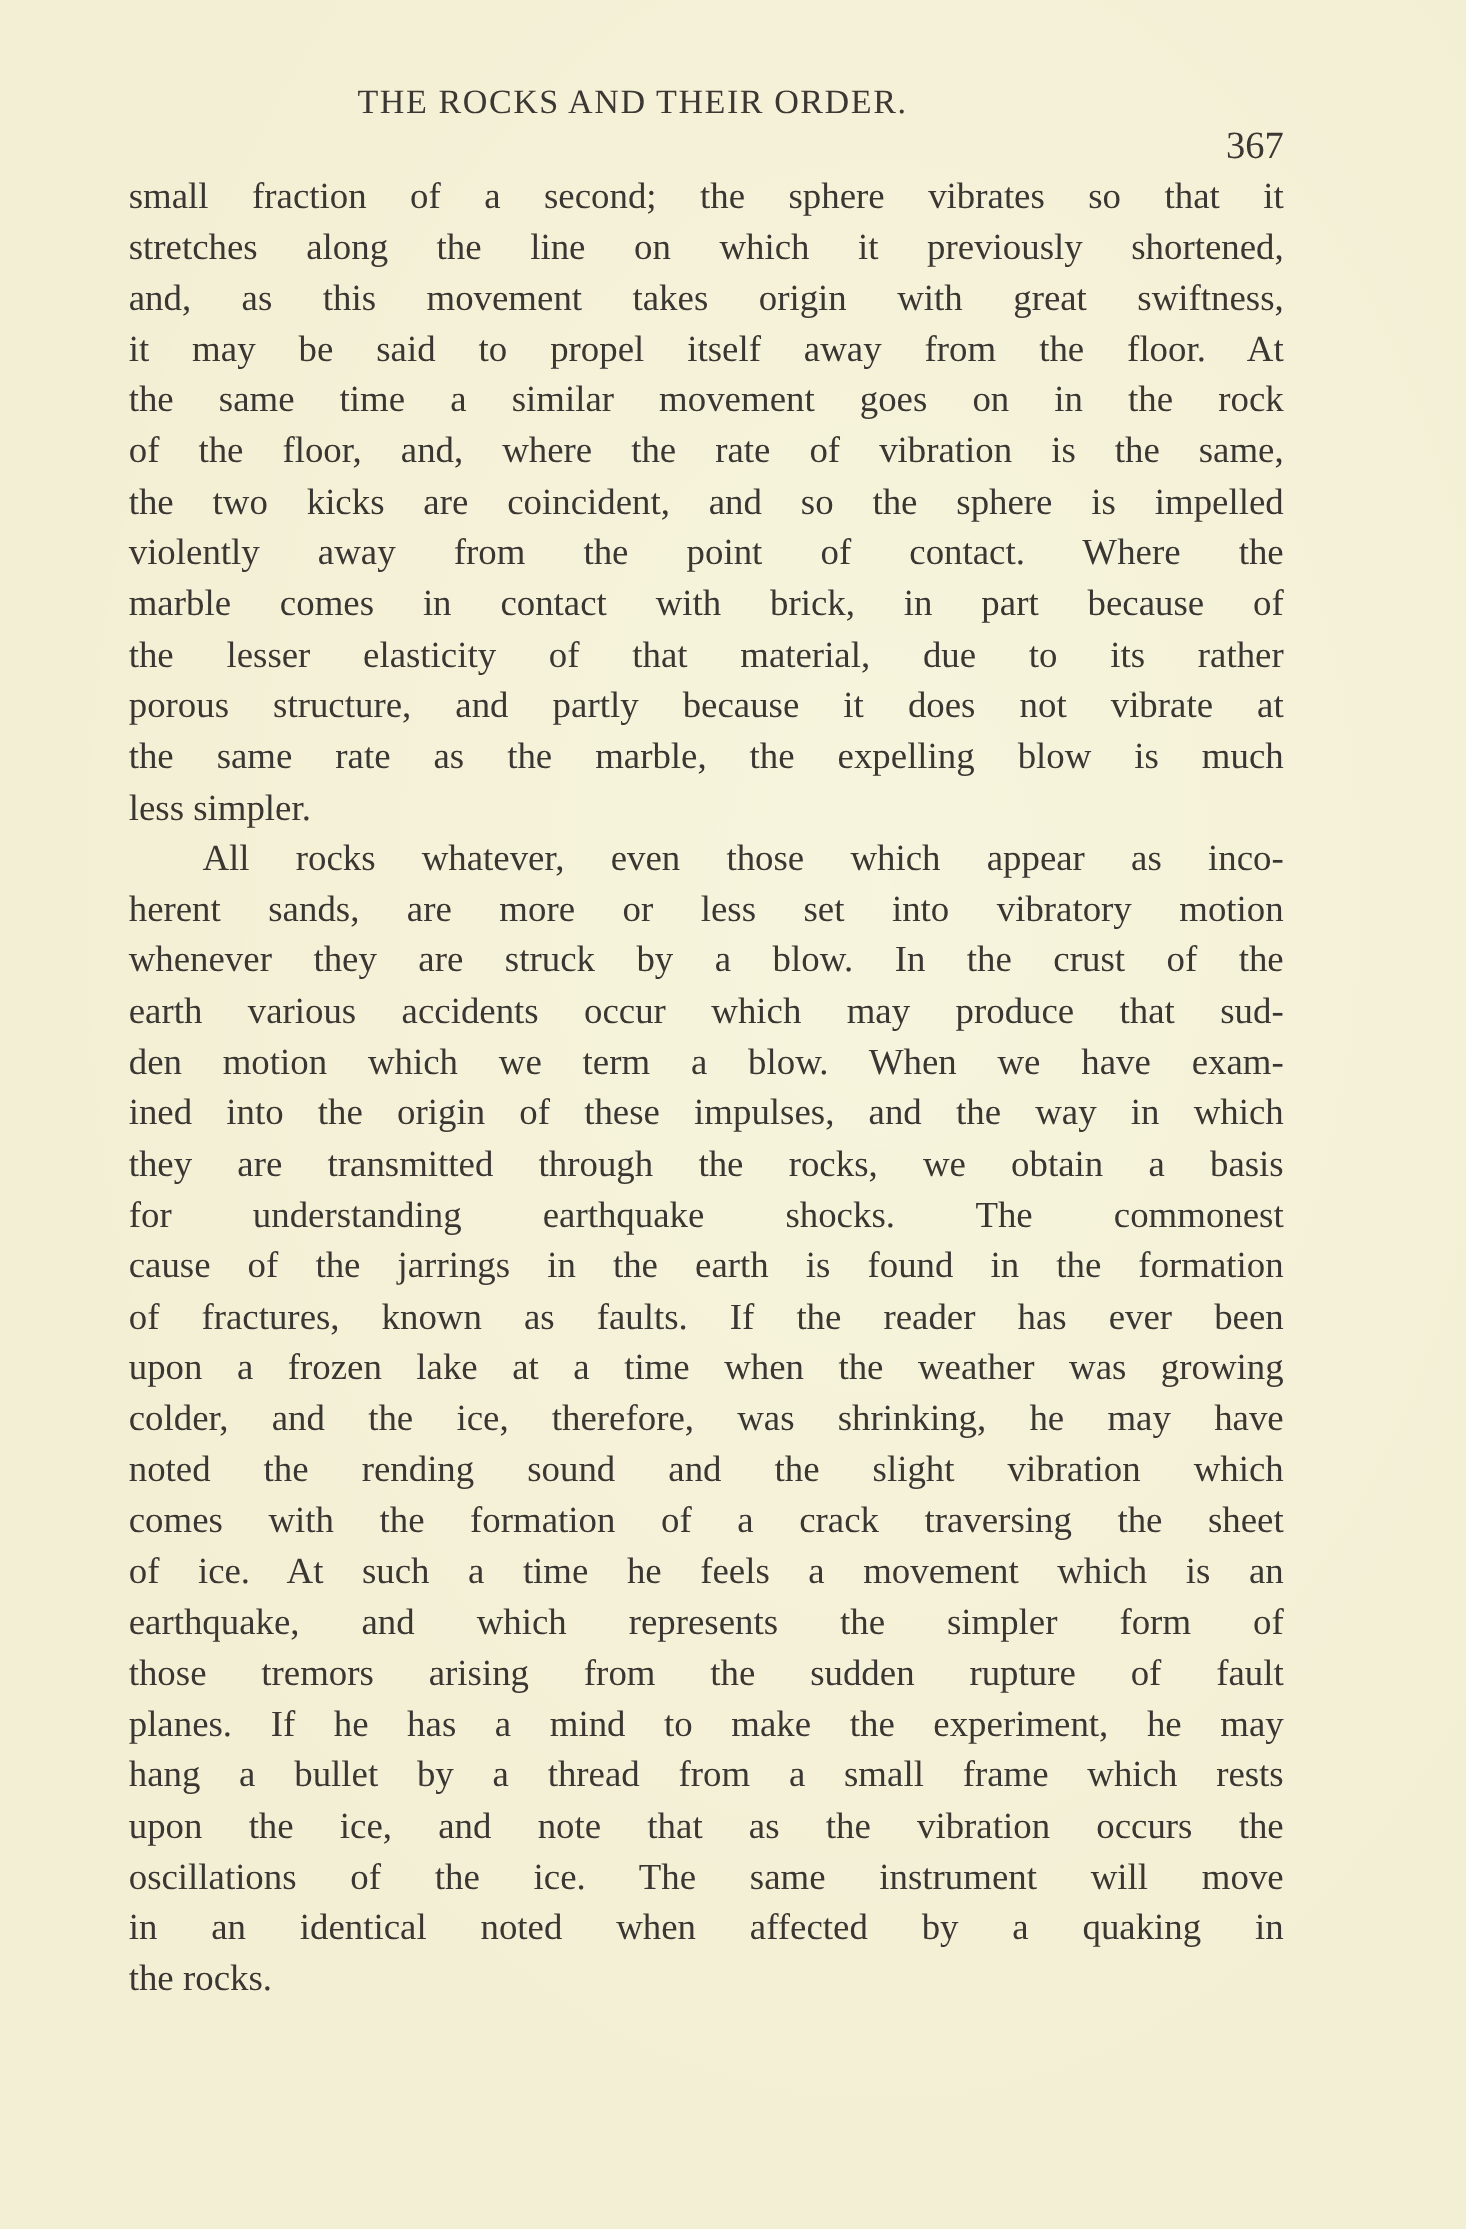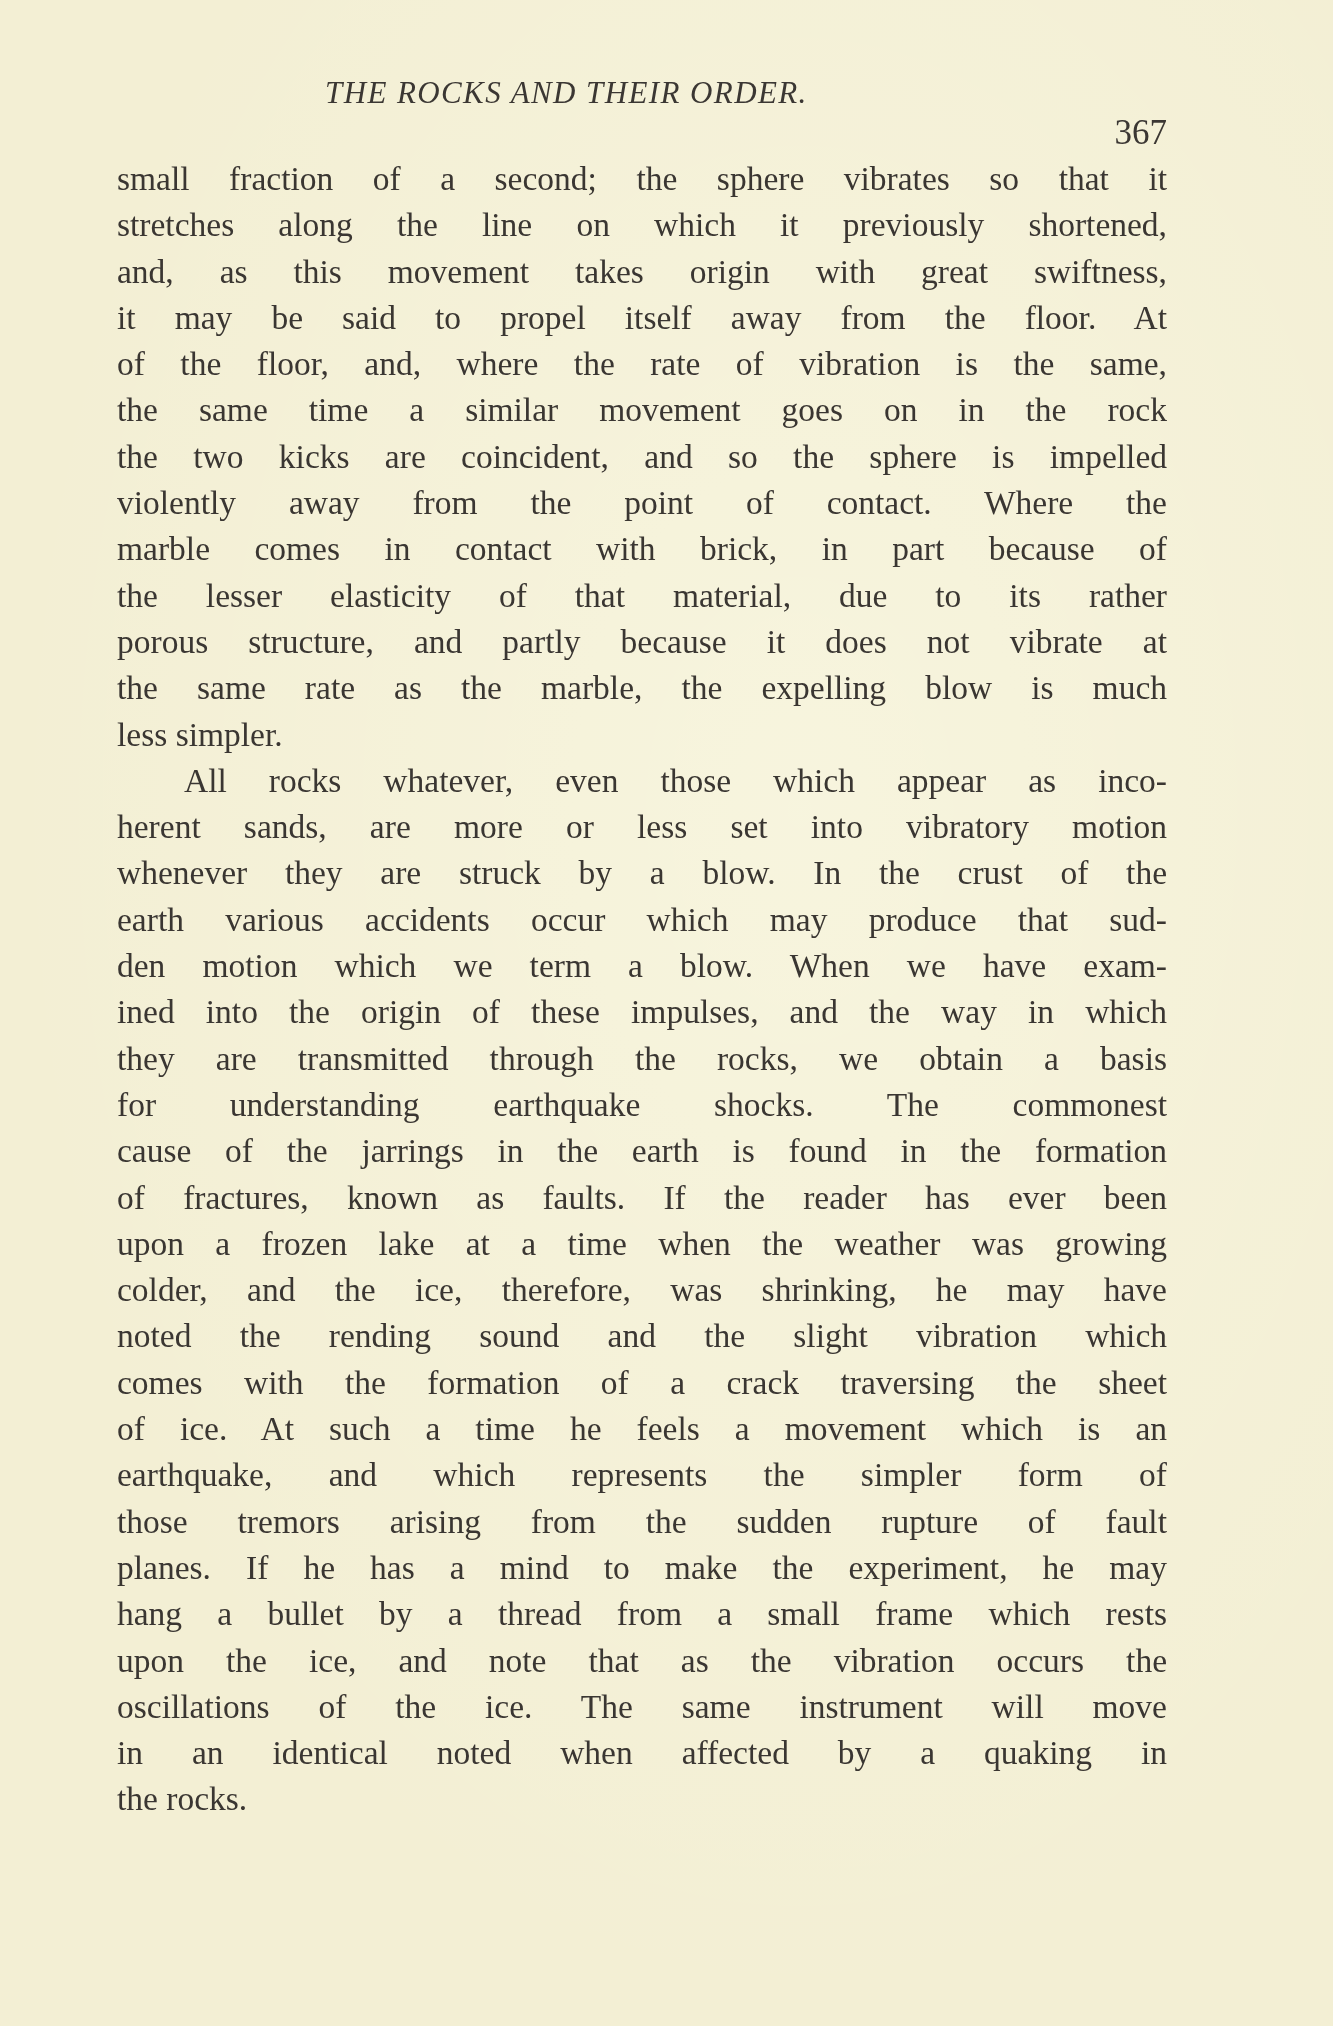--- a/index.html
+++ b/index.html
@@ -32,21 +32,20 @@
     height: 50px;
   }
   .running-title {
     position: absolute;
     left: 208px;
     top: 0;
     font-size: 31px;
     letter-spacing: 1.4px;
     line-height: 50px;
     color: #3b3733;
-    font-style: italic;
   }
   .page-number {
     position: absolute;
     right: 0;
     top: 0;
     font-size: 35px;
     line-height: 50px;
     color: #3b3733;
     margin-top: 40px;
   }
@@ -103,24 +102,24 @@
       <div class="line">
           <span class="line-inner">stretches along the line on which it previously shortened,</span>
         </div>
       <div class="line">
           <span class="line-inner">and, as this movement takes origin with great swiftness,</span>
         </div>
       <div class="line">
           <span class="line-inner">it may be said to propel itself away from the floor.  At</span>
         </div>
       <div class="line">
+          <span class="line-inner">the same time a similar movement goes on in the rock</span>
+        </div>
+      <div class="line">
           <span class="line-inner">of the floor, and, where the rate of vibration is the same,</span>
-        </div>
-      <div class="line">
-          <span class="line-inner">the same time a similar movement goes on in the rock</span>
         </div>
       <div class="line">
           <span class="line-inner">the two kicks are coincident, and so the sphere is impelled</span>
         </div>
       <div class="line">
           <span class="line-inner">violently away from the point of contact.  Where the</span>
         </div>
       <div class="line">
           <span class="line-inner">marble comes in contact with brick, in part because of</span>
         </div>

